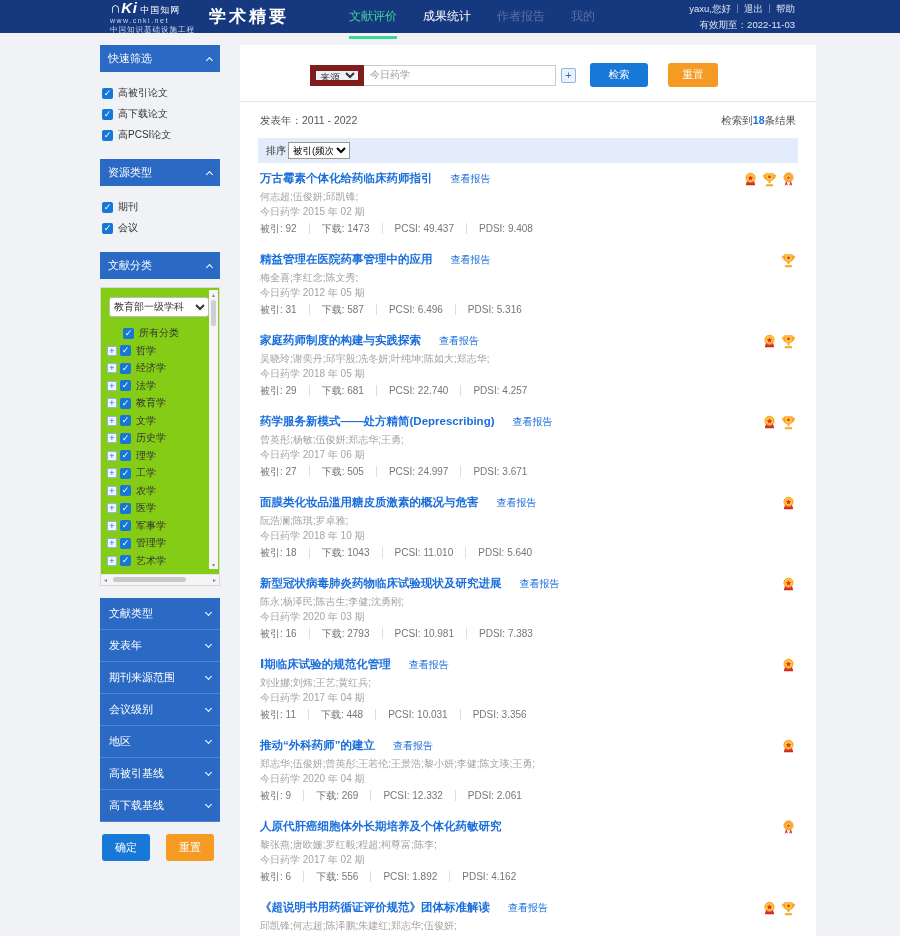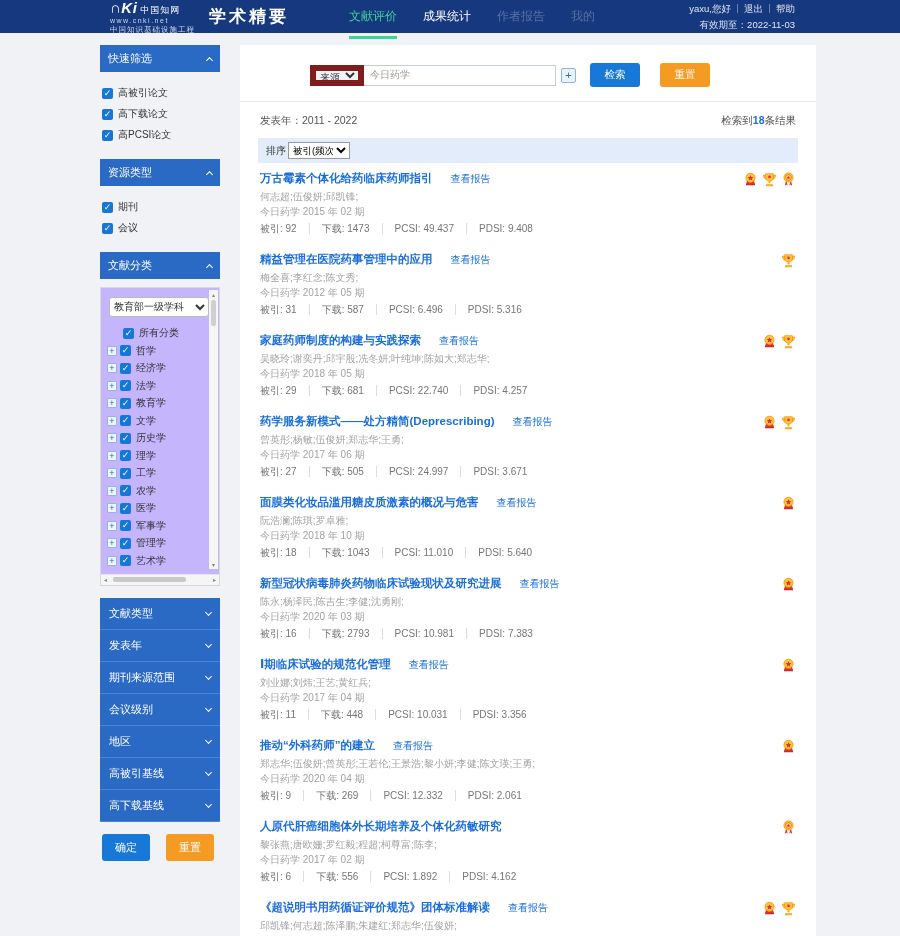--- a/index.html
+++ b/index.html
@@ -33,21 +33,21 @@
 
   
   .side-header { background:#2A6AC5; color:#fff; font-size:11px; font-weight:normal; padding:6px 8px; display:flex; align-items:center; justify-content:space-between; }
   .chev { width:5px; height:5px; border-right:1.5px solid #fff; border-bottom:1.5px solid #fff; display:inline-block; flex:none; }
   .chev.up { transform:rotate(-135deg); margin-top:3px; }
   .chev.down { transform:rotate(45deg); margin-bottom:2px; }
   .check-list { padding:7px 2px 10px 2px; }
   .check-row { display:flex; align-items:center; margin:7px 0; cursor:pointer; }
   .checkbox { width:11px; height:11px; background:#1677D8; border-radius:2px; color:#fff; font-size:9px; display:inline-flex; align-items:center; justify-content:center; line-height:1; flex:none; }
   .check-label { font-size:10px; color:#333; margin-left:5px; white-space:nowrap; }
-  .tree-box { background:#c4b5fd; border:1px solid #d9d9d9; margin-top:8px; padding:8px 12px 0 6px; position:relative; }
+  .tree-box { background:#84cc16; border:1px solid #d9d9d9; margin-top:8px; padding:8px 12px 0 6px; position:relative; }
   .tree-select { width:100px; font-size:10px; height:20px; margin:0 0 8px 2px; border:1px solid #bbb; border-radius:3px; background:#fff; color:#333; }
   .tree-row { display:flex; align-items:center; height:17.5px; font-size:10px; color:#333; white-space:nowrap; overflow:hidden; }
   .tree-row.root { padding-left:16px; }
   .expander { width:10px; height:10px; border:1px solid #90b4e4; background:#eef5ff; color:#2a6ac5; font-size:9px; line-height:8px; text-align:center; border-radius:1px; margin-right:3px; flex:none; cursor:pointer; }
   .v-scroll { position:absolute; top:2px; right:1px; bottom:16px; width:9px; background:#f5f5f5; display:flex; flex-direction:column; align-items:center; font-size:6px; color:#888; justify-content:space-between; padding:1px 0; }
   .v-thumb { width:5px; height:26px; background:#cfcfcf; border-radius:2px; }
   .h-scroll { height:11px; margin:4px -12px 0 -6px; background:#f5f5f5; border-top:1px solid #e6e6e6; position:relative; display:flex; align-items:center; justify-content:space-between; font-size:6px; color:#888; padding:0 3px; }
   .h-thumb { position:absolute; left:12px; width:62%; height:5px; background:#c9c9c9; border-radius:2px; }
   .collapsed-block { margin-top:12px; }
   .side-collapsed { background:#2A6AC5; color:#fff; font-size:11px; padding:8px 9px; display:flex; align-items:center; justify-content:space-between; border-bottom:1px solid #4b83d4; cursor:pointer; }
@@ -55,21 +55,21 @@
   .btn { border:none; color:#fff; font-size:11px; padding:6px 0; width:48px; border-radius:3px; cursor:pointer; font-family:inherit; }
   .btn.blue { background:#1778D8; }
   .btn.orange { background:#F59A23; }
 
   
   .main-card { background:#fff; padding:14px 18px 6px 18px; }
   .search-row { display:flex; align-items:center; margin:4px 0 14px 52px; }
   .src-select { height:21px; width:54px; font-size:10px; background:#eef2f7; border:6px solid #7f1d1d; color:#333; }
   .search-input { height:21px; width:192px; font-size:10px; border:1px solid #c4cdd6; border-left:none; padding:0 6px; color:#999; outline:none; }
   .add-btn { width:15px; height:15px; margin-left:5px; border:1px solid #8fb4e2; background:#eaf2fc; color:#2a6ac5; font-size:11px; line-height:12px; text-align:center; border-radius:2px; cursor:pointer; flex:none; }
-  .search-btn { margin-left:14px; width:50px; padding:5px 0; font-size:10.5px; }
+  .search-btn { margin-left:14px; width:58px; padding:5px 0; font-size:10.5px; }
   .reset-btn { margin-left:20px; width:50px; padding:5px 0; font-size:10.5px; }
   .card-divider { border-top:1px solid #e8e8e8; margin:0 -18px; }
   .meta-row { display:flex; justify-content:space-between; align-items:center; padding:12px 2px 10px 2px; font-size:10.5px; color:#555; }
   .result-count b { color:#1A6EDB; font-weight:bold; }
   .sort-bar { background:#E2ECFA; padding:4px 8px; display:flex; align-items:center; font-size:10px; color:#333; }
   .sort-select { height:17px; font-size:9.5px; width:62px; margin-left:2px; border:1px solid #999; background:#fff; }
 
   
   .result-item { padding:9px 2px 10px 2px; }
   .result-head { display:flex; align-items:flex-start; }

